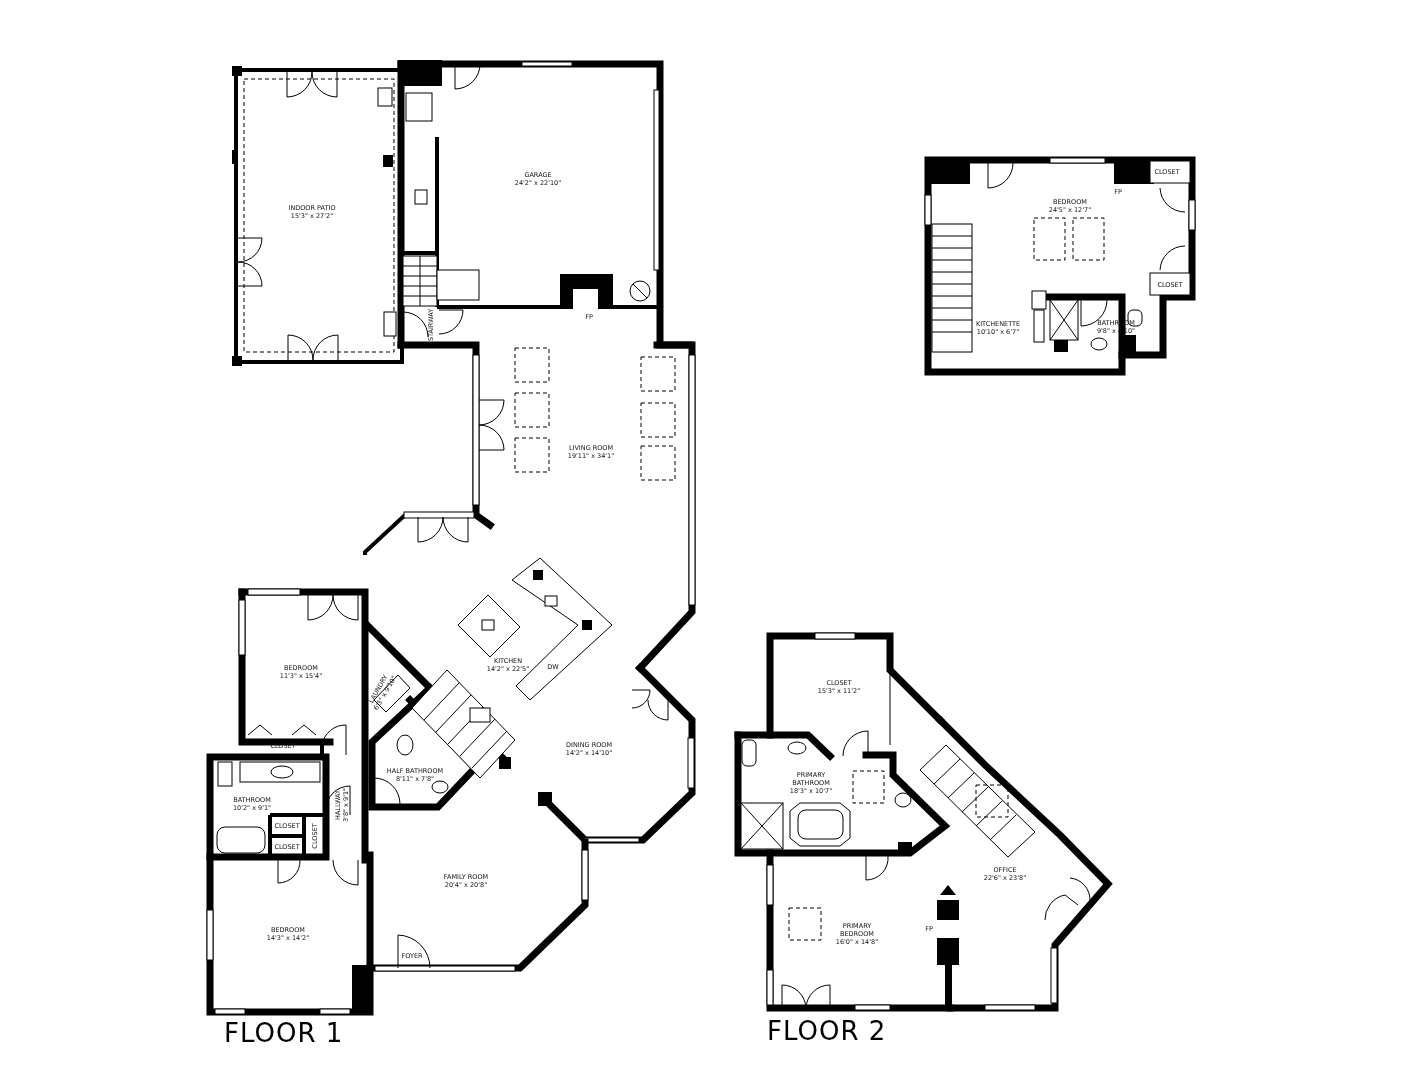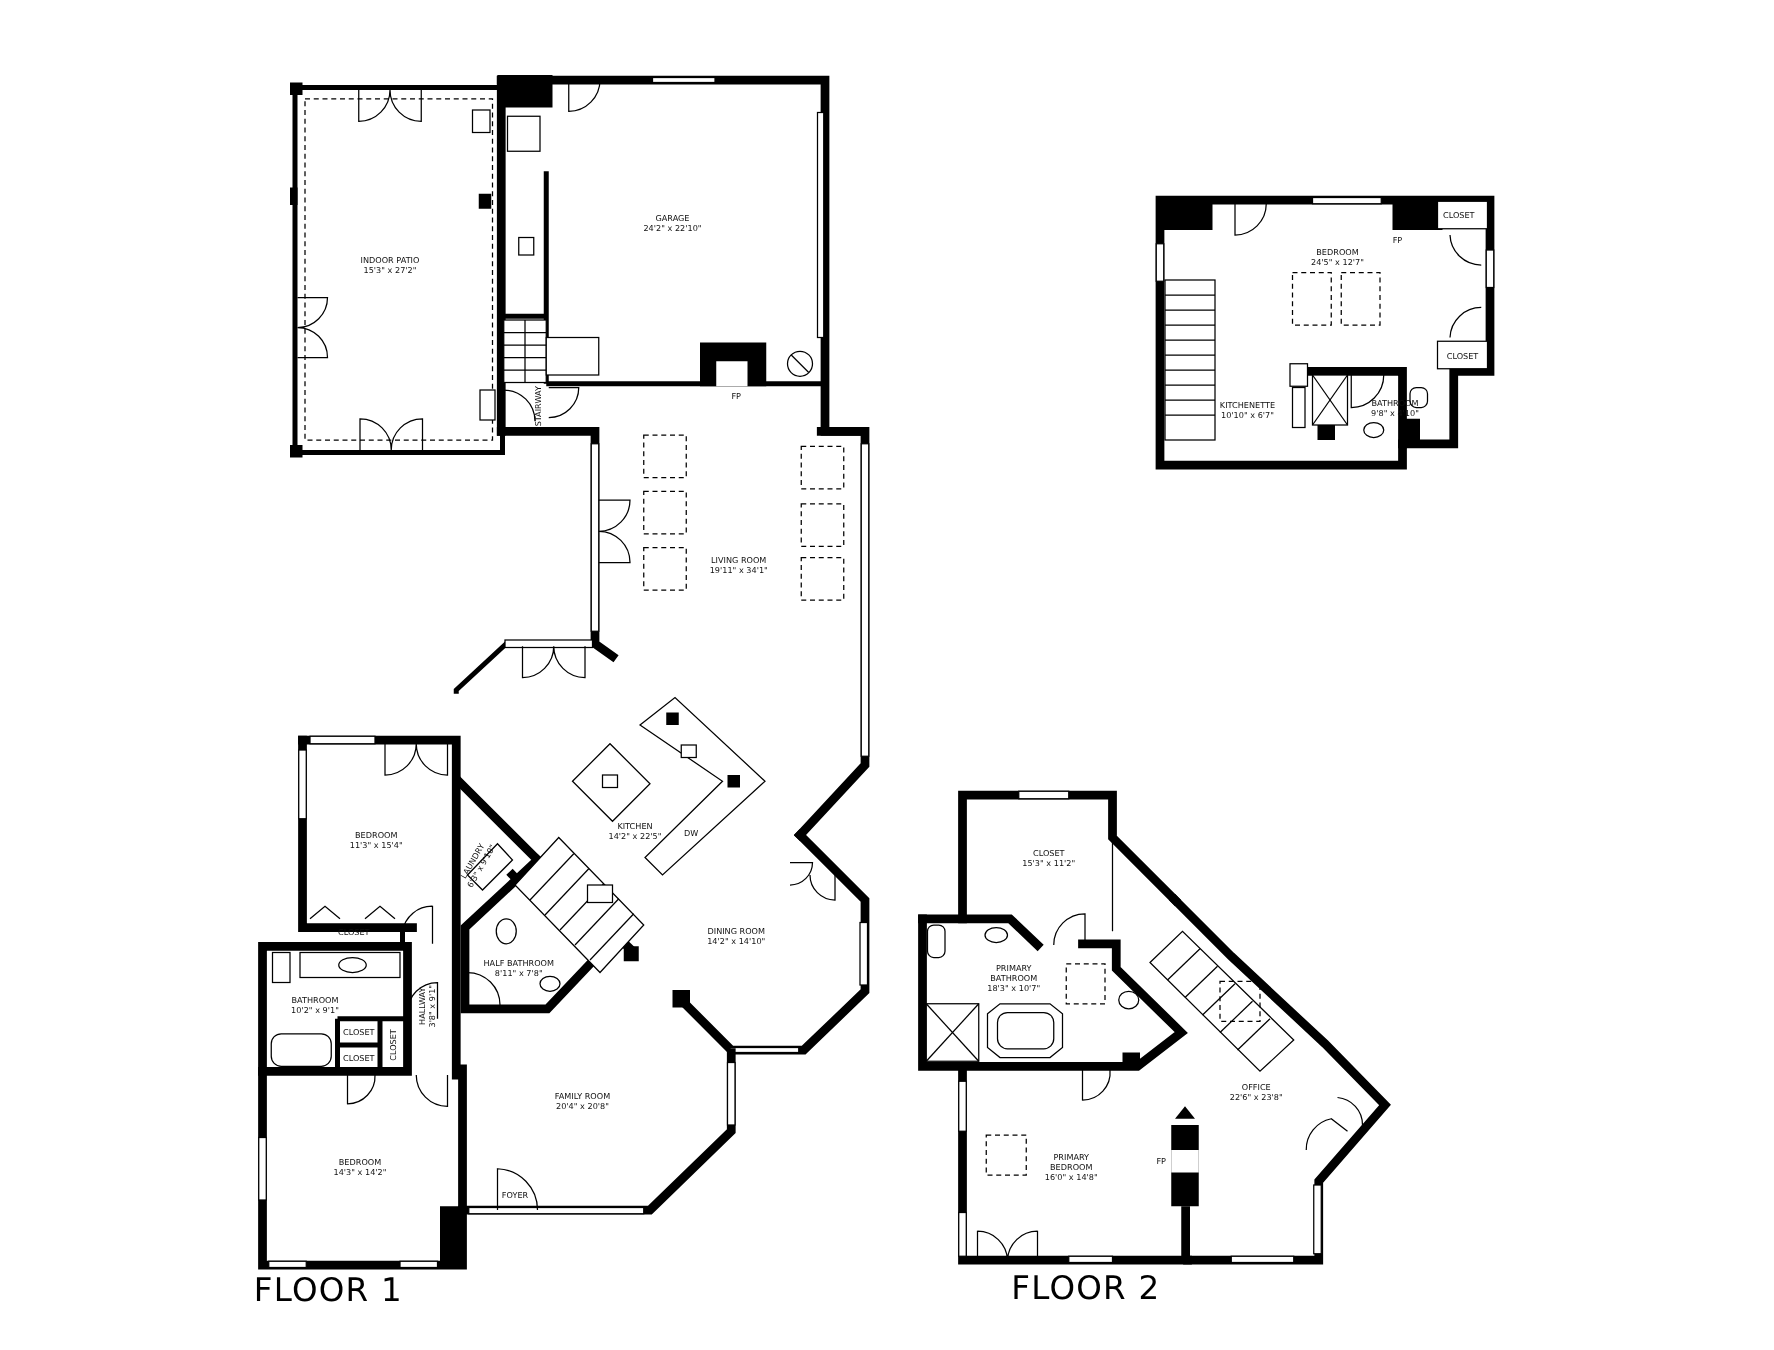--- a/index.html
+++ b/index.html
@@ -326,14 +326,14 @@
 
     <text x="1116" y="325" class="rname">BATHROOM</text>
     <text x="1116" y="333" class="rdim">9'8" x 4'10"</text>
 
     <text x="1167" y="174" class="rname">CLOSET</text>
     <text x="1170" y="287" class="rname">CLOSET</text>
     <text x="1118" y="194" class="rname">FP</text>
   </g>
 </svg>
 
-<div class="floor-label" style="left:203px; top:1018px;">FLOOR 1</div>
-<div class="floor-label" style="left:809px; top:1016px;">FLOOR 2</div>
+<div class="floor-label" style="left:224px; top:1018px;">FLOOR 1</div>
+<div class="floor-label" style="left:767px; top:1016px;">FLOOR 2</div>
 
 </body></html>

